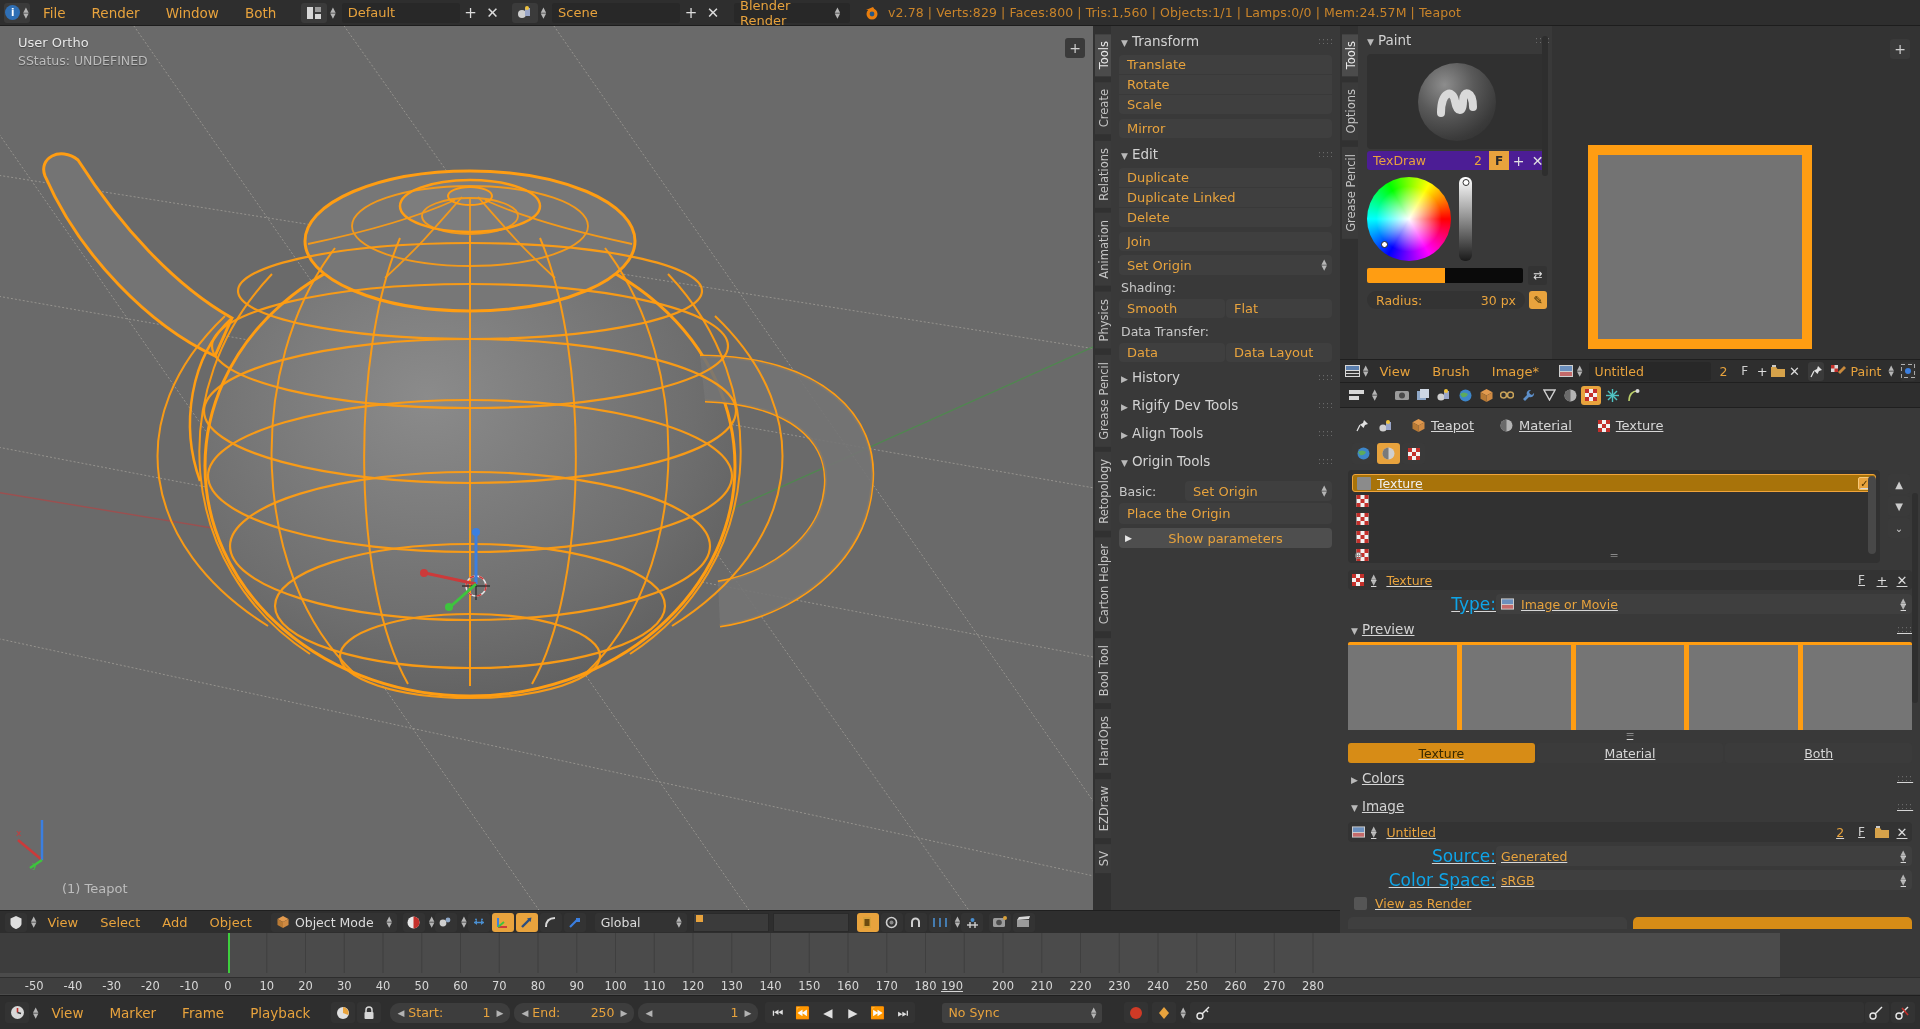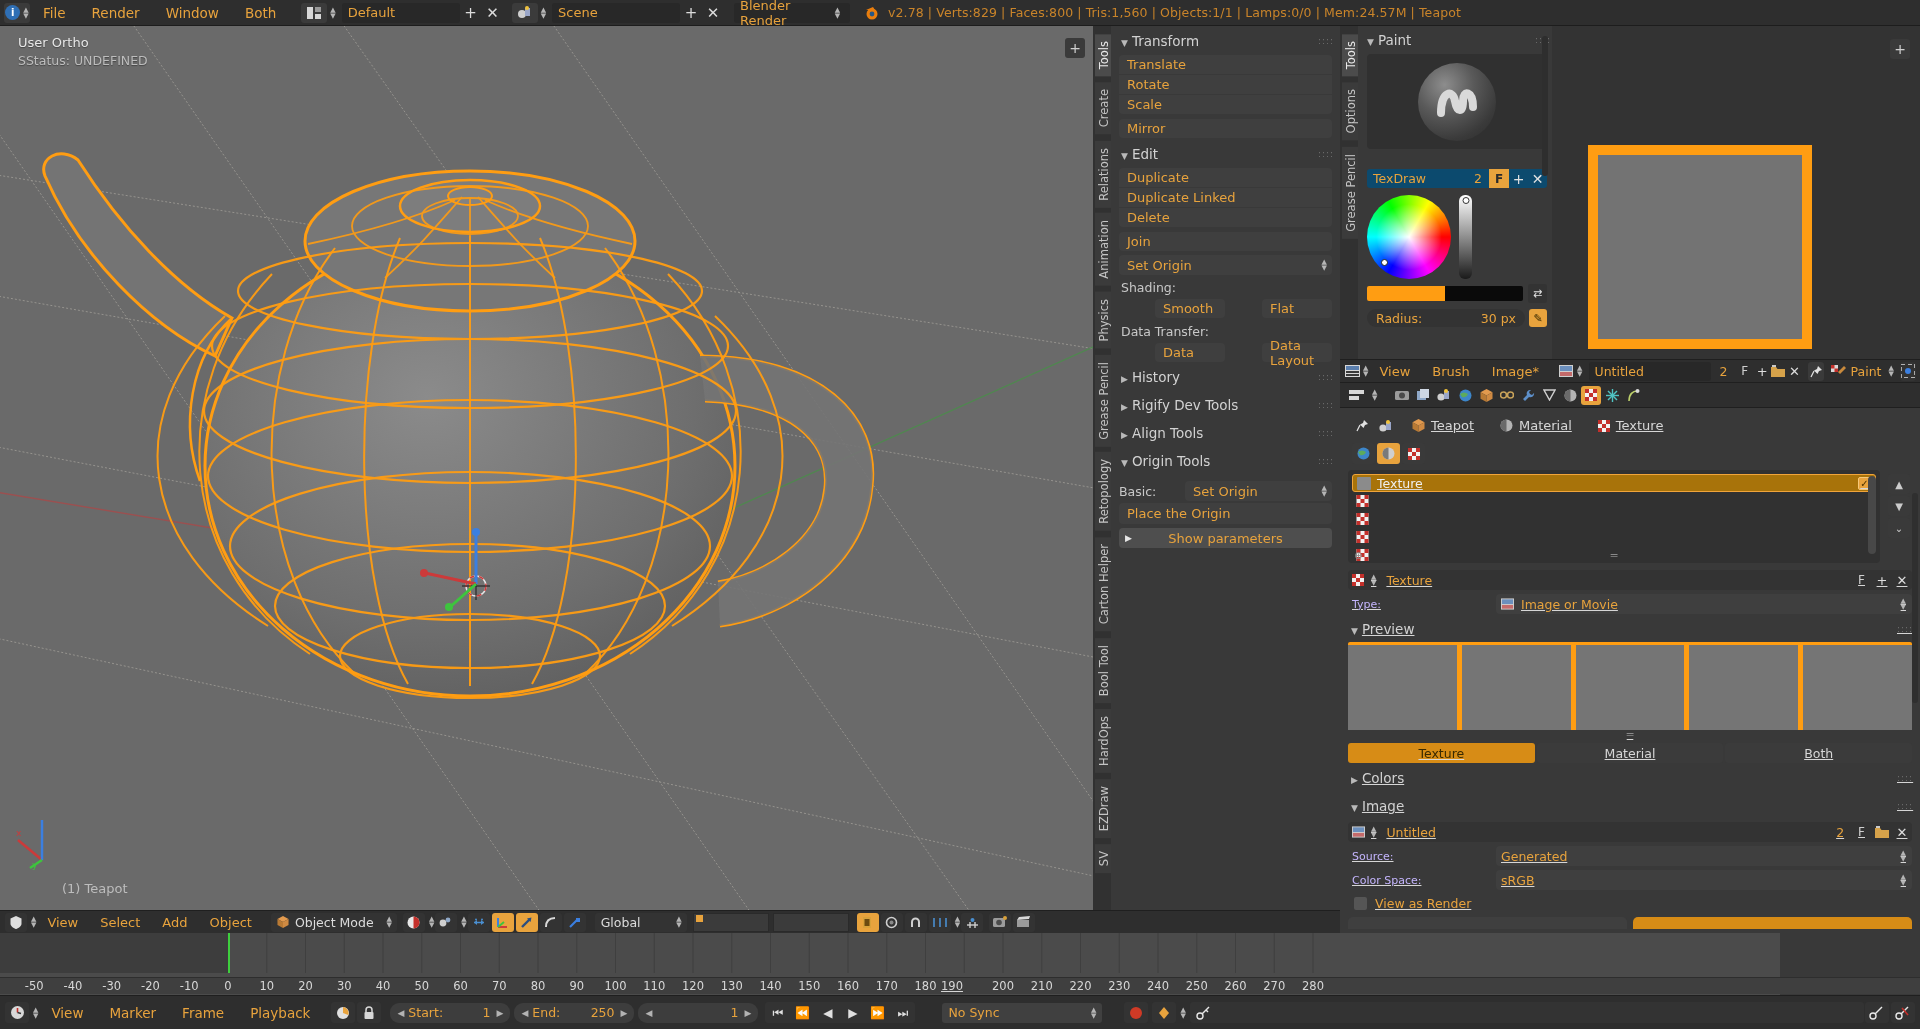--- a/index.html
+++ b/index.html
@@ -57,21 +57,21 @@
   .vtab.active{ background:#4b4b4b; color:#e8e8e8; }
   .ts-body{ flex:1; padding:0 8px; overflow:hidden; }
   .panel-head{ display:flex; align-items:center; justify-content:space-between;
                padding:7px 2px 6px 2px; color:#d2d2d2; font-size:13.5px; }
   .btn{ background:#3f3f3f; color:#e8a33d; height:19px; display:flex; align-items:center;
         padding:0 8px; font-size:13px; margin-bottom:1px; }
   .btn.r-top{ border-radius:4px 4px 0 0; }
   .btn.r-bot{ border-radius:0 0 4px 4px; }
   .btn.r-all{ border-radius:4px; }
   .btn-row{ display:flex; gap:1px; margin-bottom:1px; }
-  .btn-row .btn{ flex:1; margin-bottom:0;margin-left:36px; }
+  .btn-row .btn{ flex:1; margin-bottom:0; }
   .sublabel{ color:#c8c8c8; font-size:12.5px; padding:5px 2px 4px; }
   .dropdown{ background:#3f3f3f; border-radius:4px; height:20px; display:flex;
              align-items:center; justify-content:space-between; padding:0 5px 0 8px;
              color:#e8a33d; font-size:13px; }
   .row-label{ display:flex; align-items:center; gap:8px; margin-bottom:2px; }
   .row-label > span.lbl{ color:#c8c8c8; font-size:12.5px; width:58px; }
   .collapsed{ display:flex; align-items:center; justify-content:space-between;
               padding:6px 2px; color:#d2d2d2; font-size:13.5px; }
   .showparams{ background:#4e4e4e; border-radius:4px; height:20px; display:flex;
                align-items:center; justify-content:center; color:#e8a33d; font-size:13px;
@@ -93,22 +93,22 @@
   
   .paintpanel{ position:absolute; left:1340px; top:26px; width:212px; height:333px;
                background:#393939; display:flex; }
   .pp-tabs{ width:18px; background:#313131; padding-top:8px; }
   .pp-body{ flex:1; padding:0 9px; }
   .brush-prev{ width:180px; height:95px; background:#303030; border-radius:4px;
                margin-top:2px; position:relative; overflow:hidden; }
   .brush-ball{ position:absolute; left:50%; top:50%; transform:translate(-50%,-50%);
                width:78px; height:78px; border-radius:50%;
                background:radial-gradient(circle at 34% 28%, #8d8d8d 0%, #5a5a5a 38%, #3a3a3a 72%, #2b2b2b 100%); }
-  .brush-row{ display:flex; align-items:center; background:#0c4a6e; border-radius:3px;
-              height:19px; margin-top:20px; }
+  .brush-row{ display:flex; align-items:center; background:#4c1d95; border-radius:3px;
+              height:19px; margin-top:2px; }
   .brush-row .nm{ flex:1; color:#e8a33d; font-size:12.5px; padding-left:6px; }
   .brush-row .num{ color:#e8a33d; font-size:12.5px; padding:0 7px; }
   .brush-row .fbox{ background:#e8a33d; color:#2b2b2b; font-size:12px; width:20px;
                     height:19px; display:flex; align-items:center; justify-content:center; font-weight:bold;}
   .brush-row .ic{ width:19px; height:19px; display:flex; align-items:center;
                   justify-content:center; color:#e2e2e2; font-size:14px; }
   .wheel-wrap{ display:flex; align-items:flex-start; gap:8px; margin-top:7px; }
   .colorwheel{ width:84px; height:84px; border-radius:50%; position:relative;
     background:
       radial-gradient(circle closest-side, rgba(255,255,255,1) 0%, rgba(255,255,255,0) 78%),
@@ -162,21 +162,21 @@
                    background:#484848; border-radius:4px; }
   .texlist-grip{ position:absolute; left:50%; bottom:3px; transform:translateX(-50%);
                  color:#8a8a8a; font-size:11px; line-height:8px; }
   .listbtns{ position:absolute; right:-30px; top:4px; display:flex; flex-direction:column; gap:2px; }
   .listbtn{ width:22px;height:20px;background:#3a3a3a;border-radius:3px;display:flex;
             align-items:center;justify-content:center;color:#ccc;font-size:10px;}
   .datablock{ display:flex; align-items:center; background:#333333; border-radius:4px;
               height:20px; margin-top:7px; }
   .datablock .dname{ flex:1; color:#e8a33d; font-size:12.5px; padding-left:6px; }
   .prow{ display:flex; align-items:center; gap:0; margin-top:4px; }
-  .prow .plbl{ width:148px; color:#c4b5fd; font-size:11px; padding-left:4px; }
+  .prow .plbl{ width:148px; color:#0ea5e9; font-size:17px; padding-left:4px;text-align:right; }
   .pfield{ flex:1; background:#3f3f3f; border-radius:4px; height:20px; display:flex;
            align-items:center; justify-content:space-between; padding:0 6px 0 5px;
            color:#e8a33d; font-size:12.5px; }
   .sec-head{ display:flex; align-items:center; justify-content:space-between;
              padding:7px 3px 5px 3px; color:#d2d2d2; font-size:13.5px; }
   .preview-strip{ display:flex; gap:5px; background:#ff9d12; border-radius:2px;
                   padding:0; height:88px; border-top:3px solid #ff9d12; }
   .preview-strip div{ flex:1; background:#757575; }
   .prev-grip{ text-align:center; color:#8a8a8a; font-size:11px; line-height:9px; }
   .seg3{ display:flex; gap:2px; margin-top:4px; }

